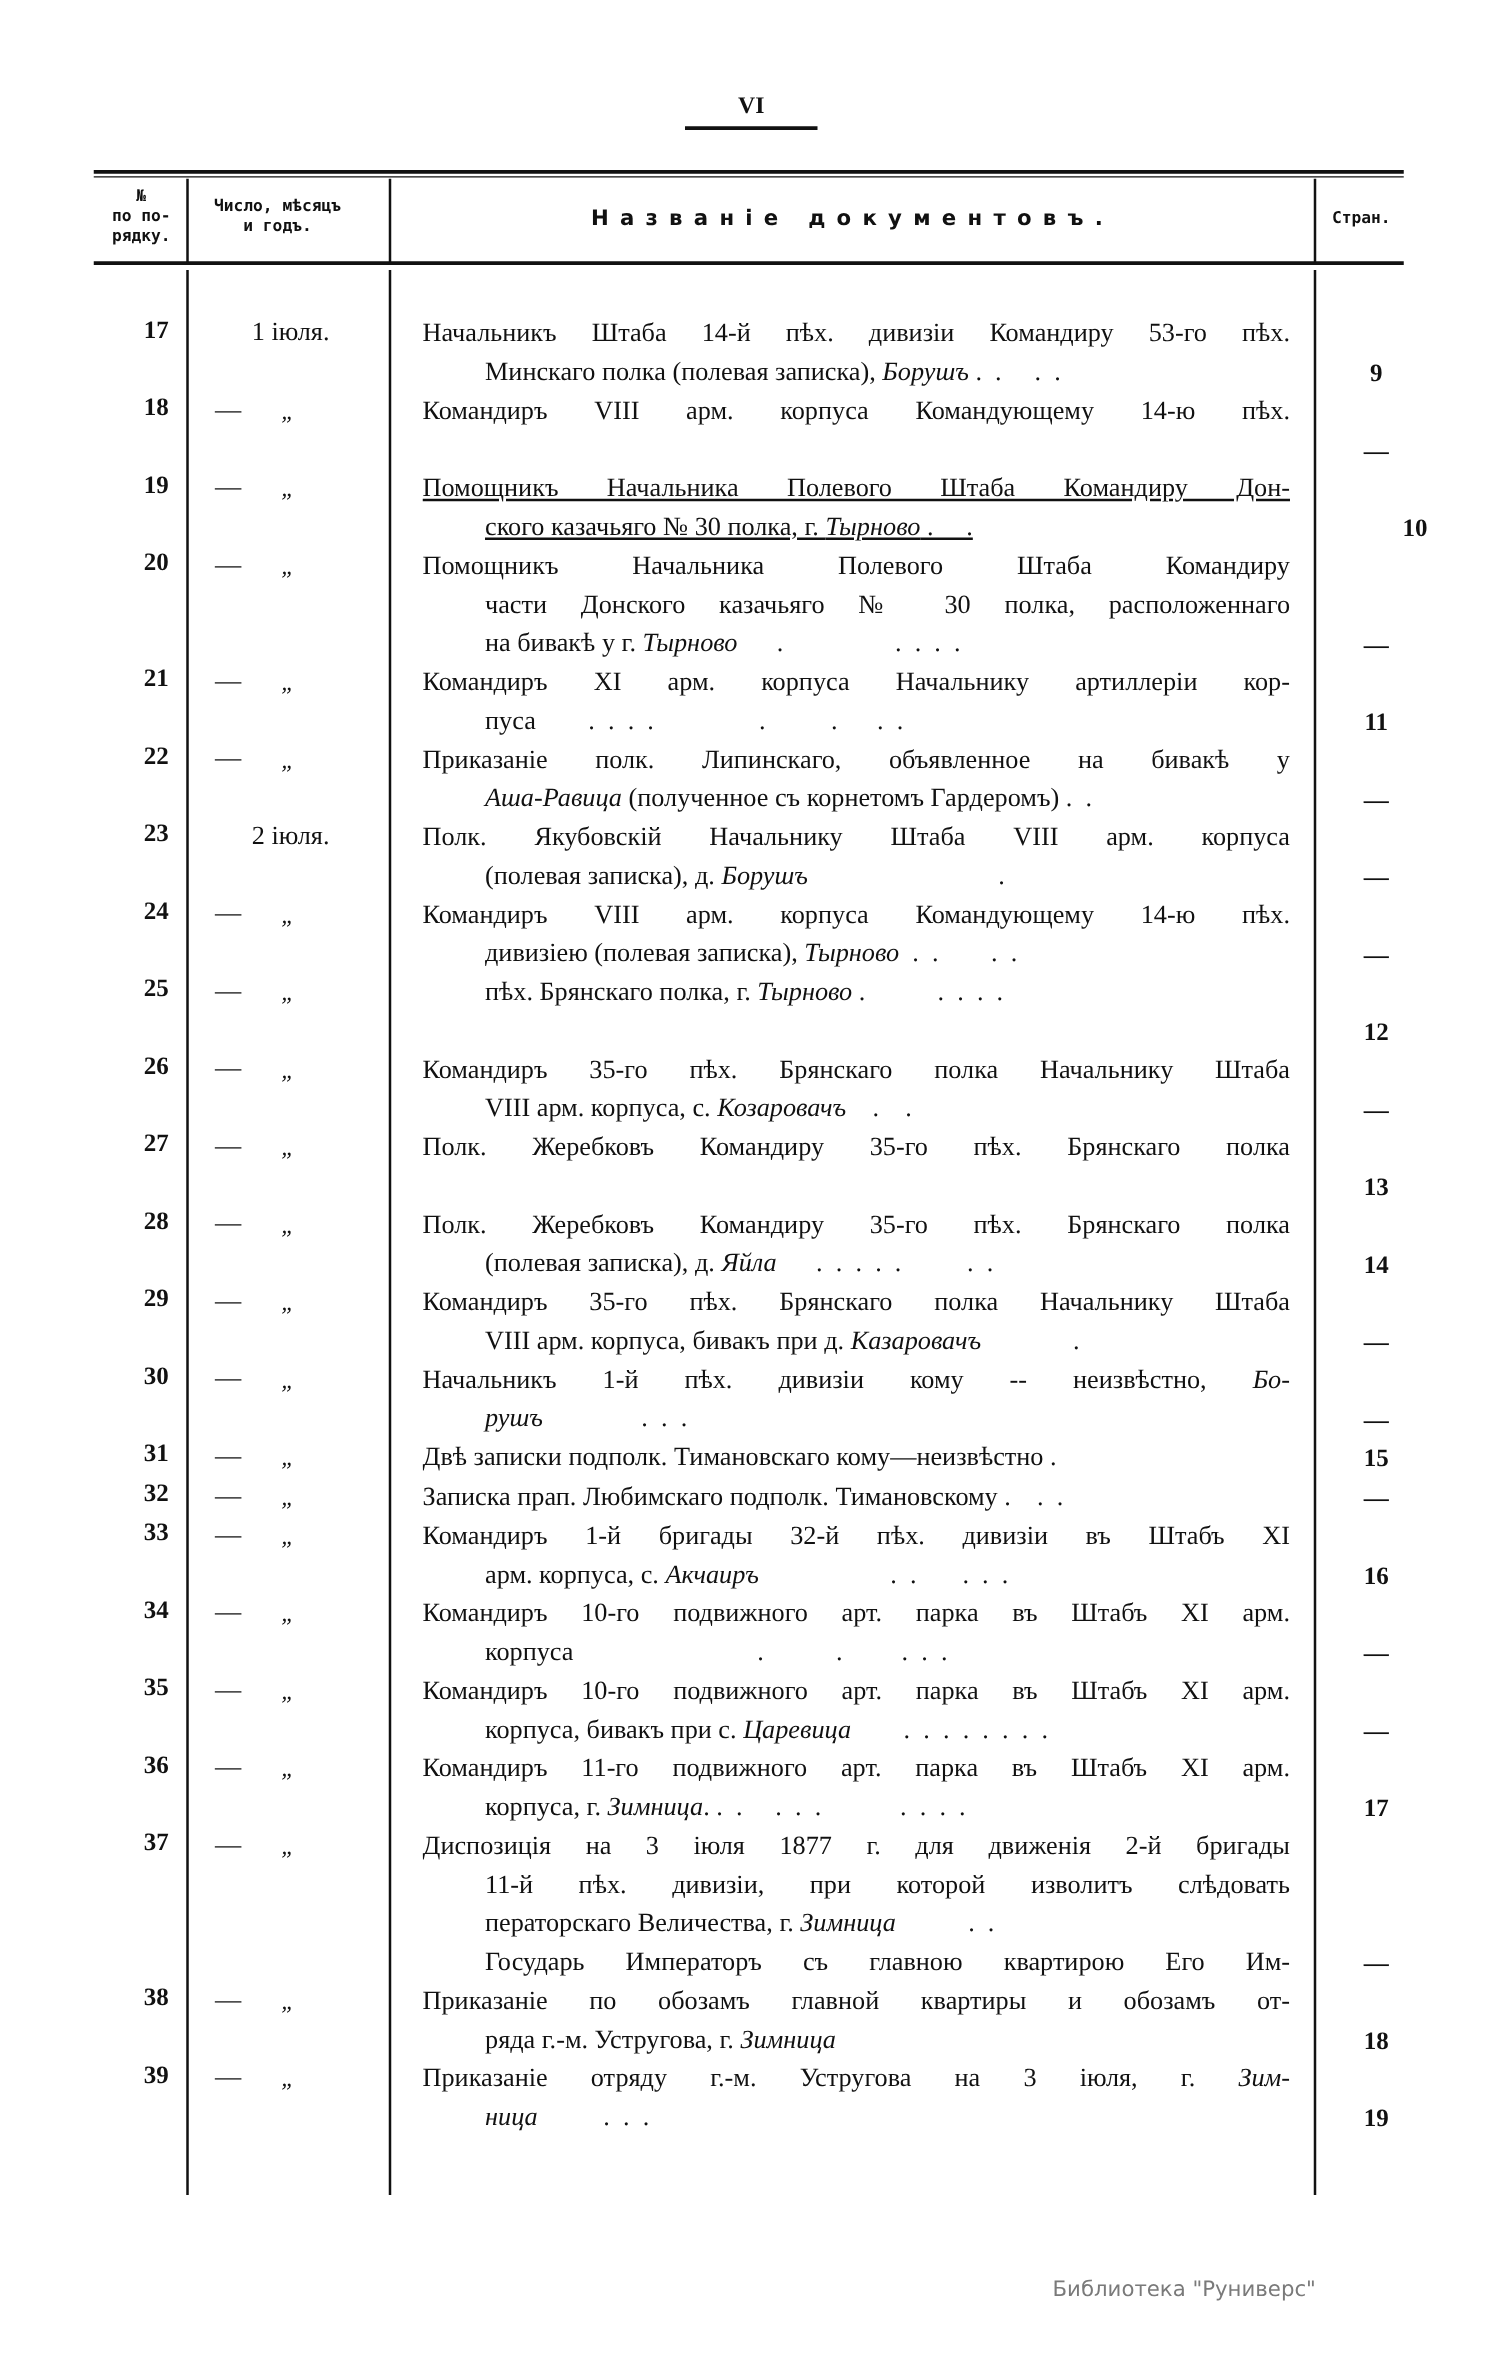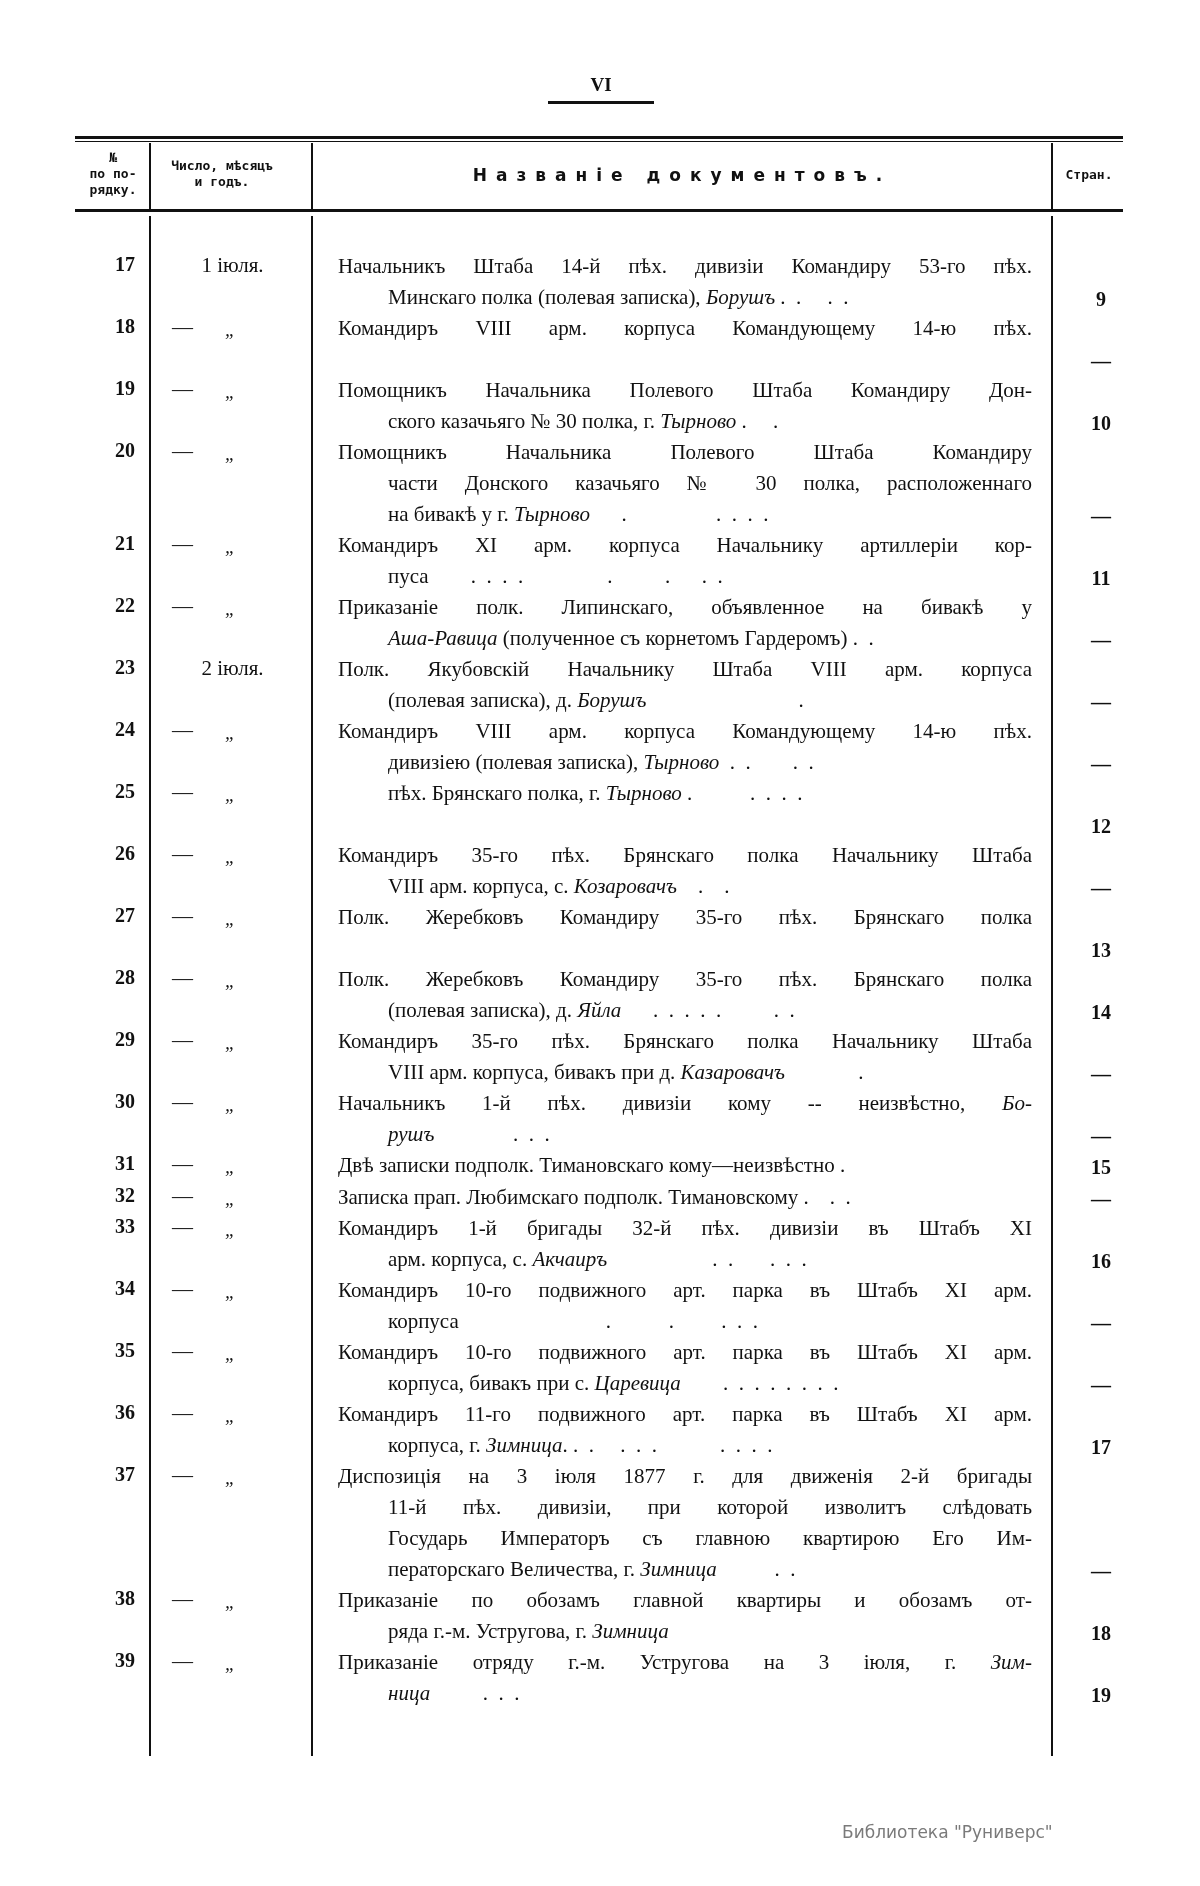--- a/index.html
+++ b/index.html
@@ -83,25 +83,25 @@
         <span class="ln first"><span style="white-space: pre;">Командиръ VIII арм. корпуса Командующему 14-ю пѣх.</span></span>
       </div>
       <div class="pg" style="top: 35px;">—</div>
     </div>
     <div class="row" style="top: 377px;">
       <div class="num" style="top: 0px;">19</div>
       <div class="date" style="top: 0px;">
         <span class="dash">—</span>
         <span class="ditto" style="top: 4px;">„</span>
       </div>
-      <div class="desc" style="top: -2px;">
+      <div class="desc" style="top: -2px; text-decoration: underline;">
         <span class="ln first"><span style="white-space: pre;">Помощникъ Начальника Полевого Штаба Командиру Дон-</span></span>
         <span class="ln cont"><span style="white-space: pre;">ского казачьяго № 30 полка, г. </span><i style="white-space: pre;">Тырново</i><span style="white-space: pre;"> .     .</span></span>
       </div>
-      <div class="pg" style="top: 35px;">10</div>
+      <div class="pg" style="top: 35px; text-align: right;">10</div>
     </div>
     <div class="row" style="top: 439px;">
       <div class="num" style="top: 0px;">20</div>
       <div class="date" style="top: 0px;">
         <span class="dash">—</span>
         <span class="ditto" style="top: 4px;">„</span>
       </div>
       <div class="desc" style="top: -2px;">
         <span class="ln first"><span style="white-space: pre;">Помощникъ Начальника Полевого Штаба Командиру</span></span>
         <span class="ln cont just"><span style="white-space: pre;">части Донского казачьяго № 30 полка, расположеннаго</span></span>
@@ -298,22 +298,22 @@
     </div>
     <div class="row" style="top: 1463px;">
       <div class="num" style="top: 0px;">37</div>
       <div class="date" style="top: 0px;">
         <span class="dash">—</span>
         <span class="ditto" style="top: 4px;">„</span>
       </div>
       <div class="desc" style="top: -2px;">
         <span class="ln first"><span style="white-space: pre;">Диспозиція на 3 іюля 1877 г. для движенія 2-й бригады</span></span>
         <span class="ln cont just"><span style="white-space: pre;">11-й пѣх. дивизіи, при которой изволитъ слѣдовать</span></span>
+        <span class="ln cont"><span style="white-space: pre;">ператорскаго Величества, г. </span><i style="white-space: pre;">Зимница</i><span style="white-space: pre;">           .  .</span></span>
         <span class="ln cont just"><span style="white-space: pre;">Государь Императоръ съ главною квартирою Его Им-</span></span>
-        <span class="ln cont"><span style="white-space: pre;">ператорскаго Величества, г. </span><i style="white-space: pre;">Зимница</i><span style="white-space: pre;">           .  .</span></span>
       </div>
       <div class="pg" style="top: 97px;">—</div>
     </div>
     <div class="row" style="top: 1587px;">
       <div class="num" style="top: 0px;">38</div>
       <div class="date" style="top: 0px;">
         <span class="dash">—</span>
         <span class="ditto" style="top: 4px;">„</span>
       </div>
       <div class="desc" style="top: -2px;">

